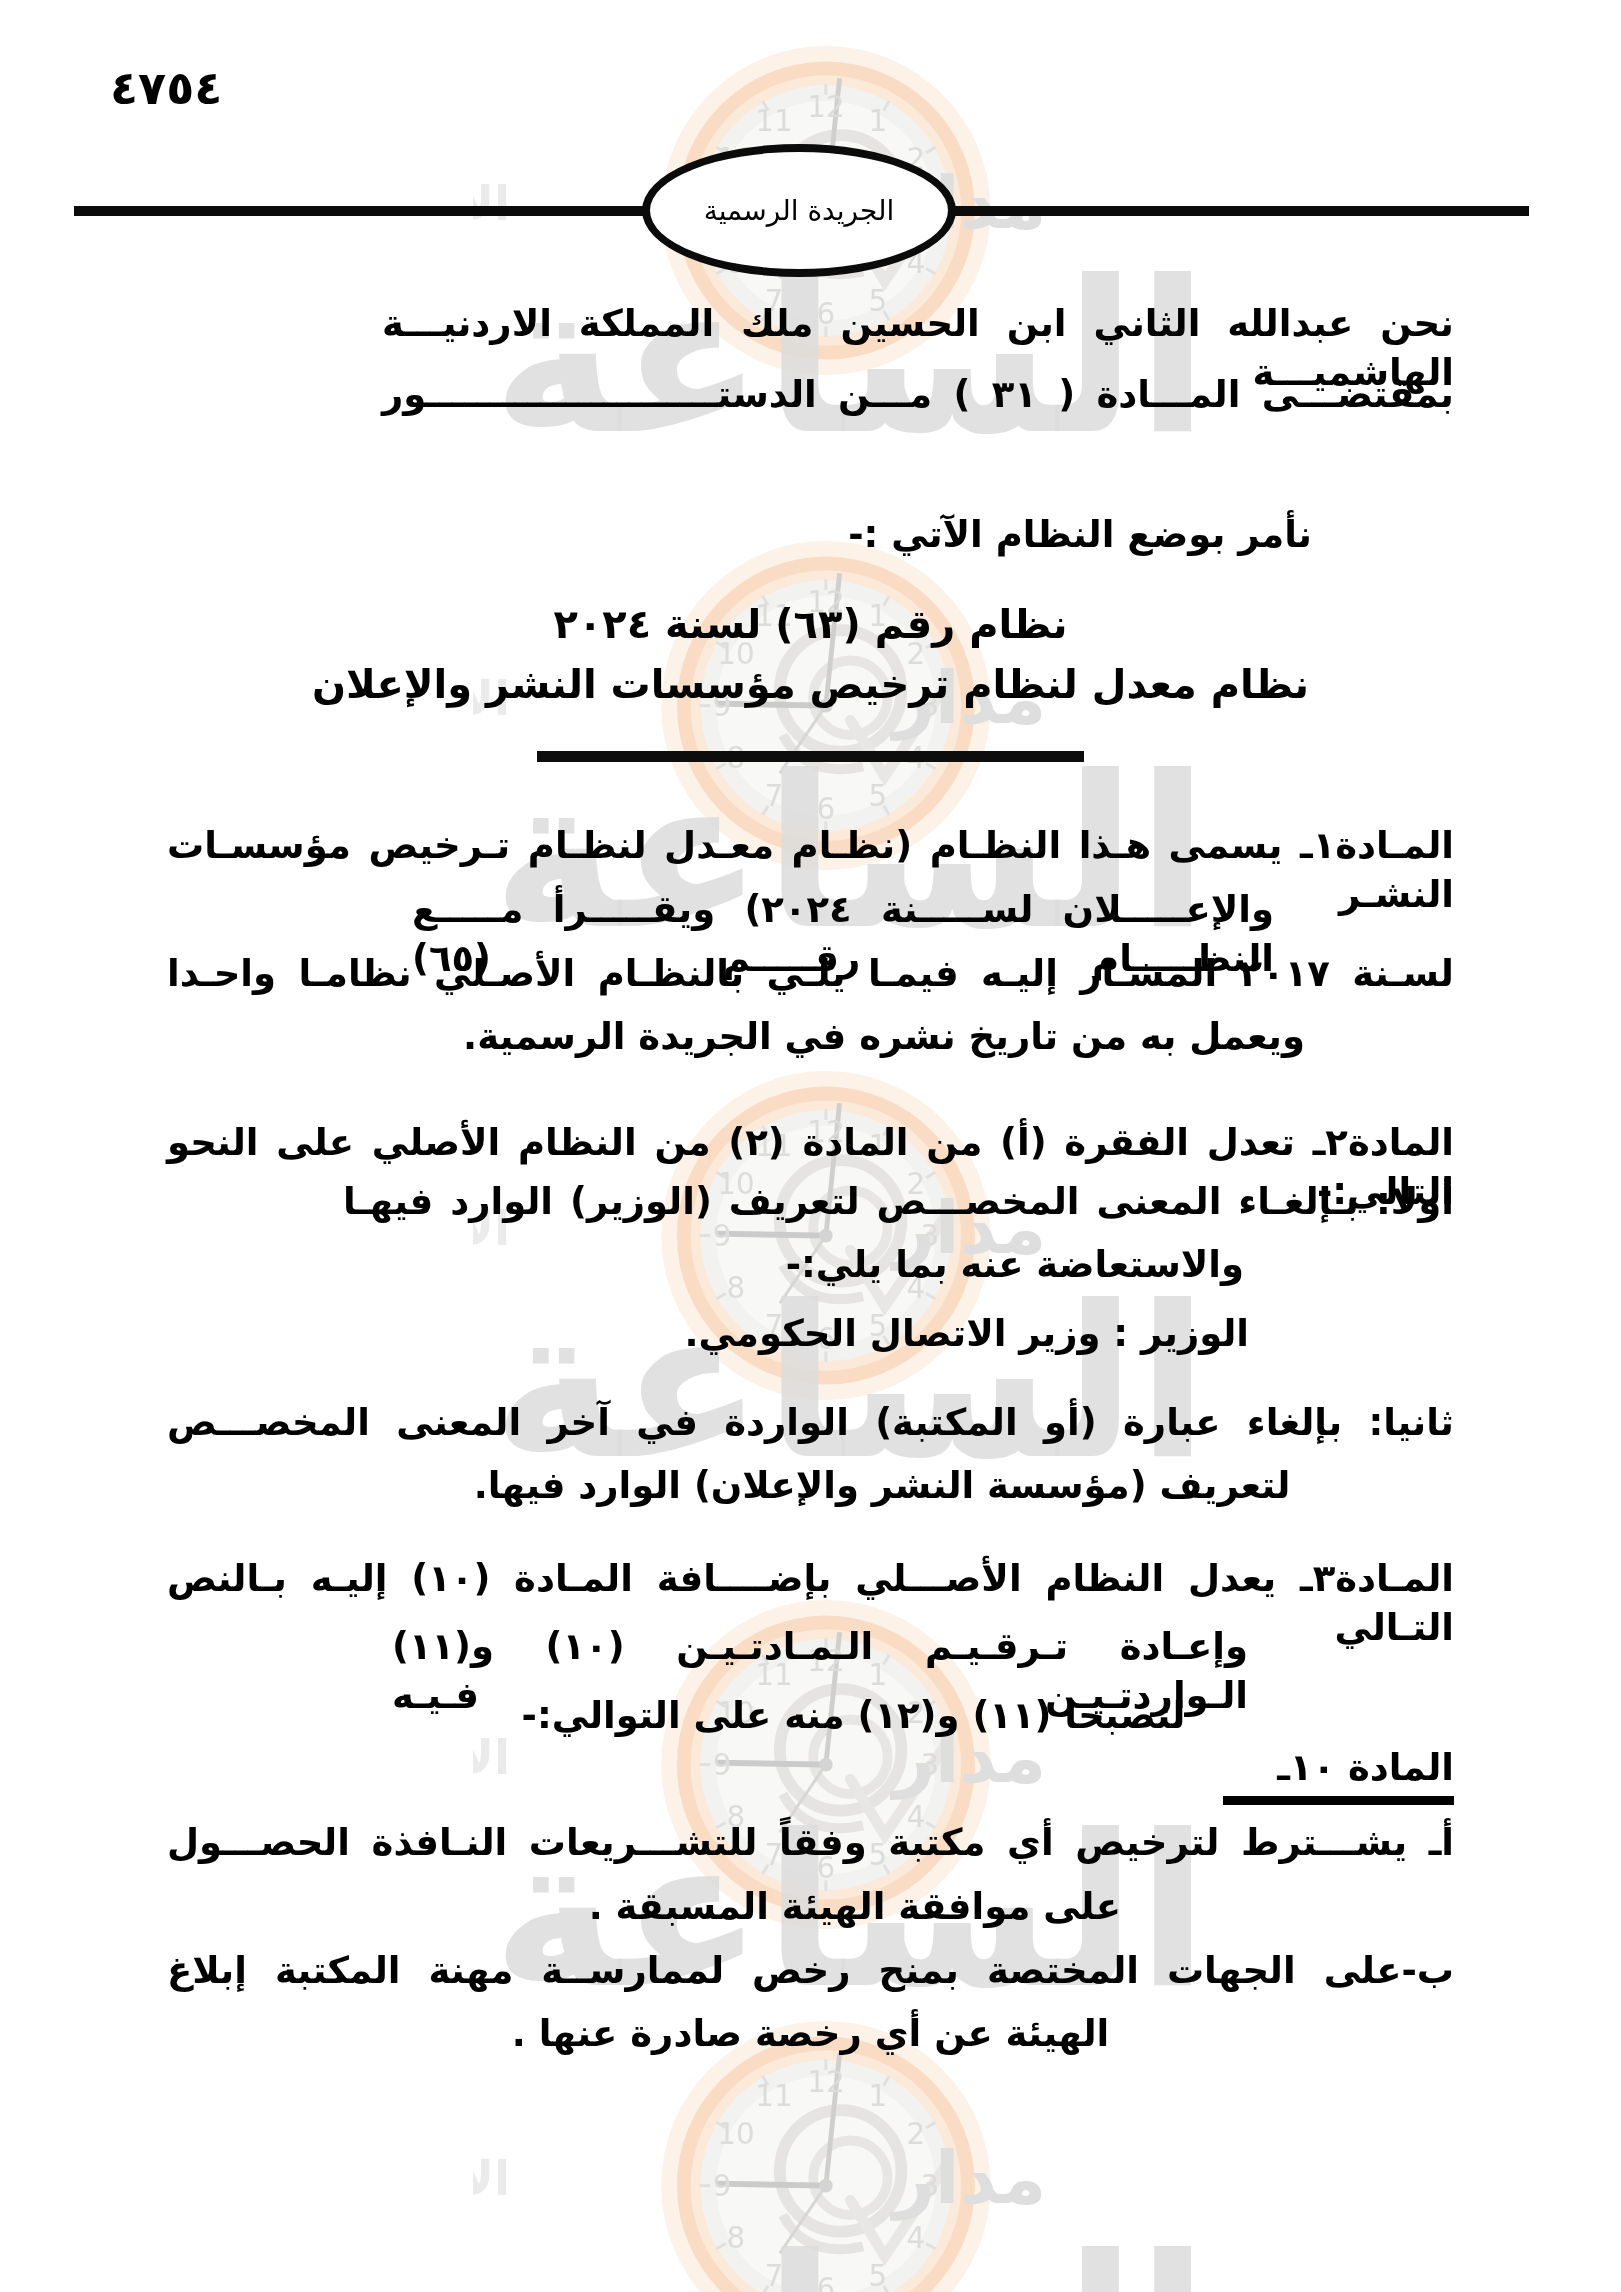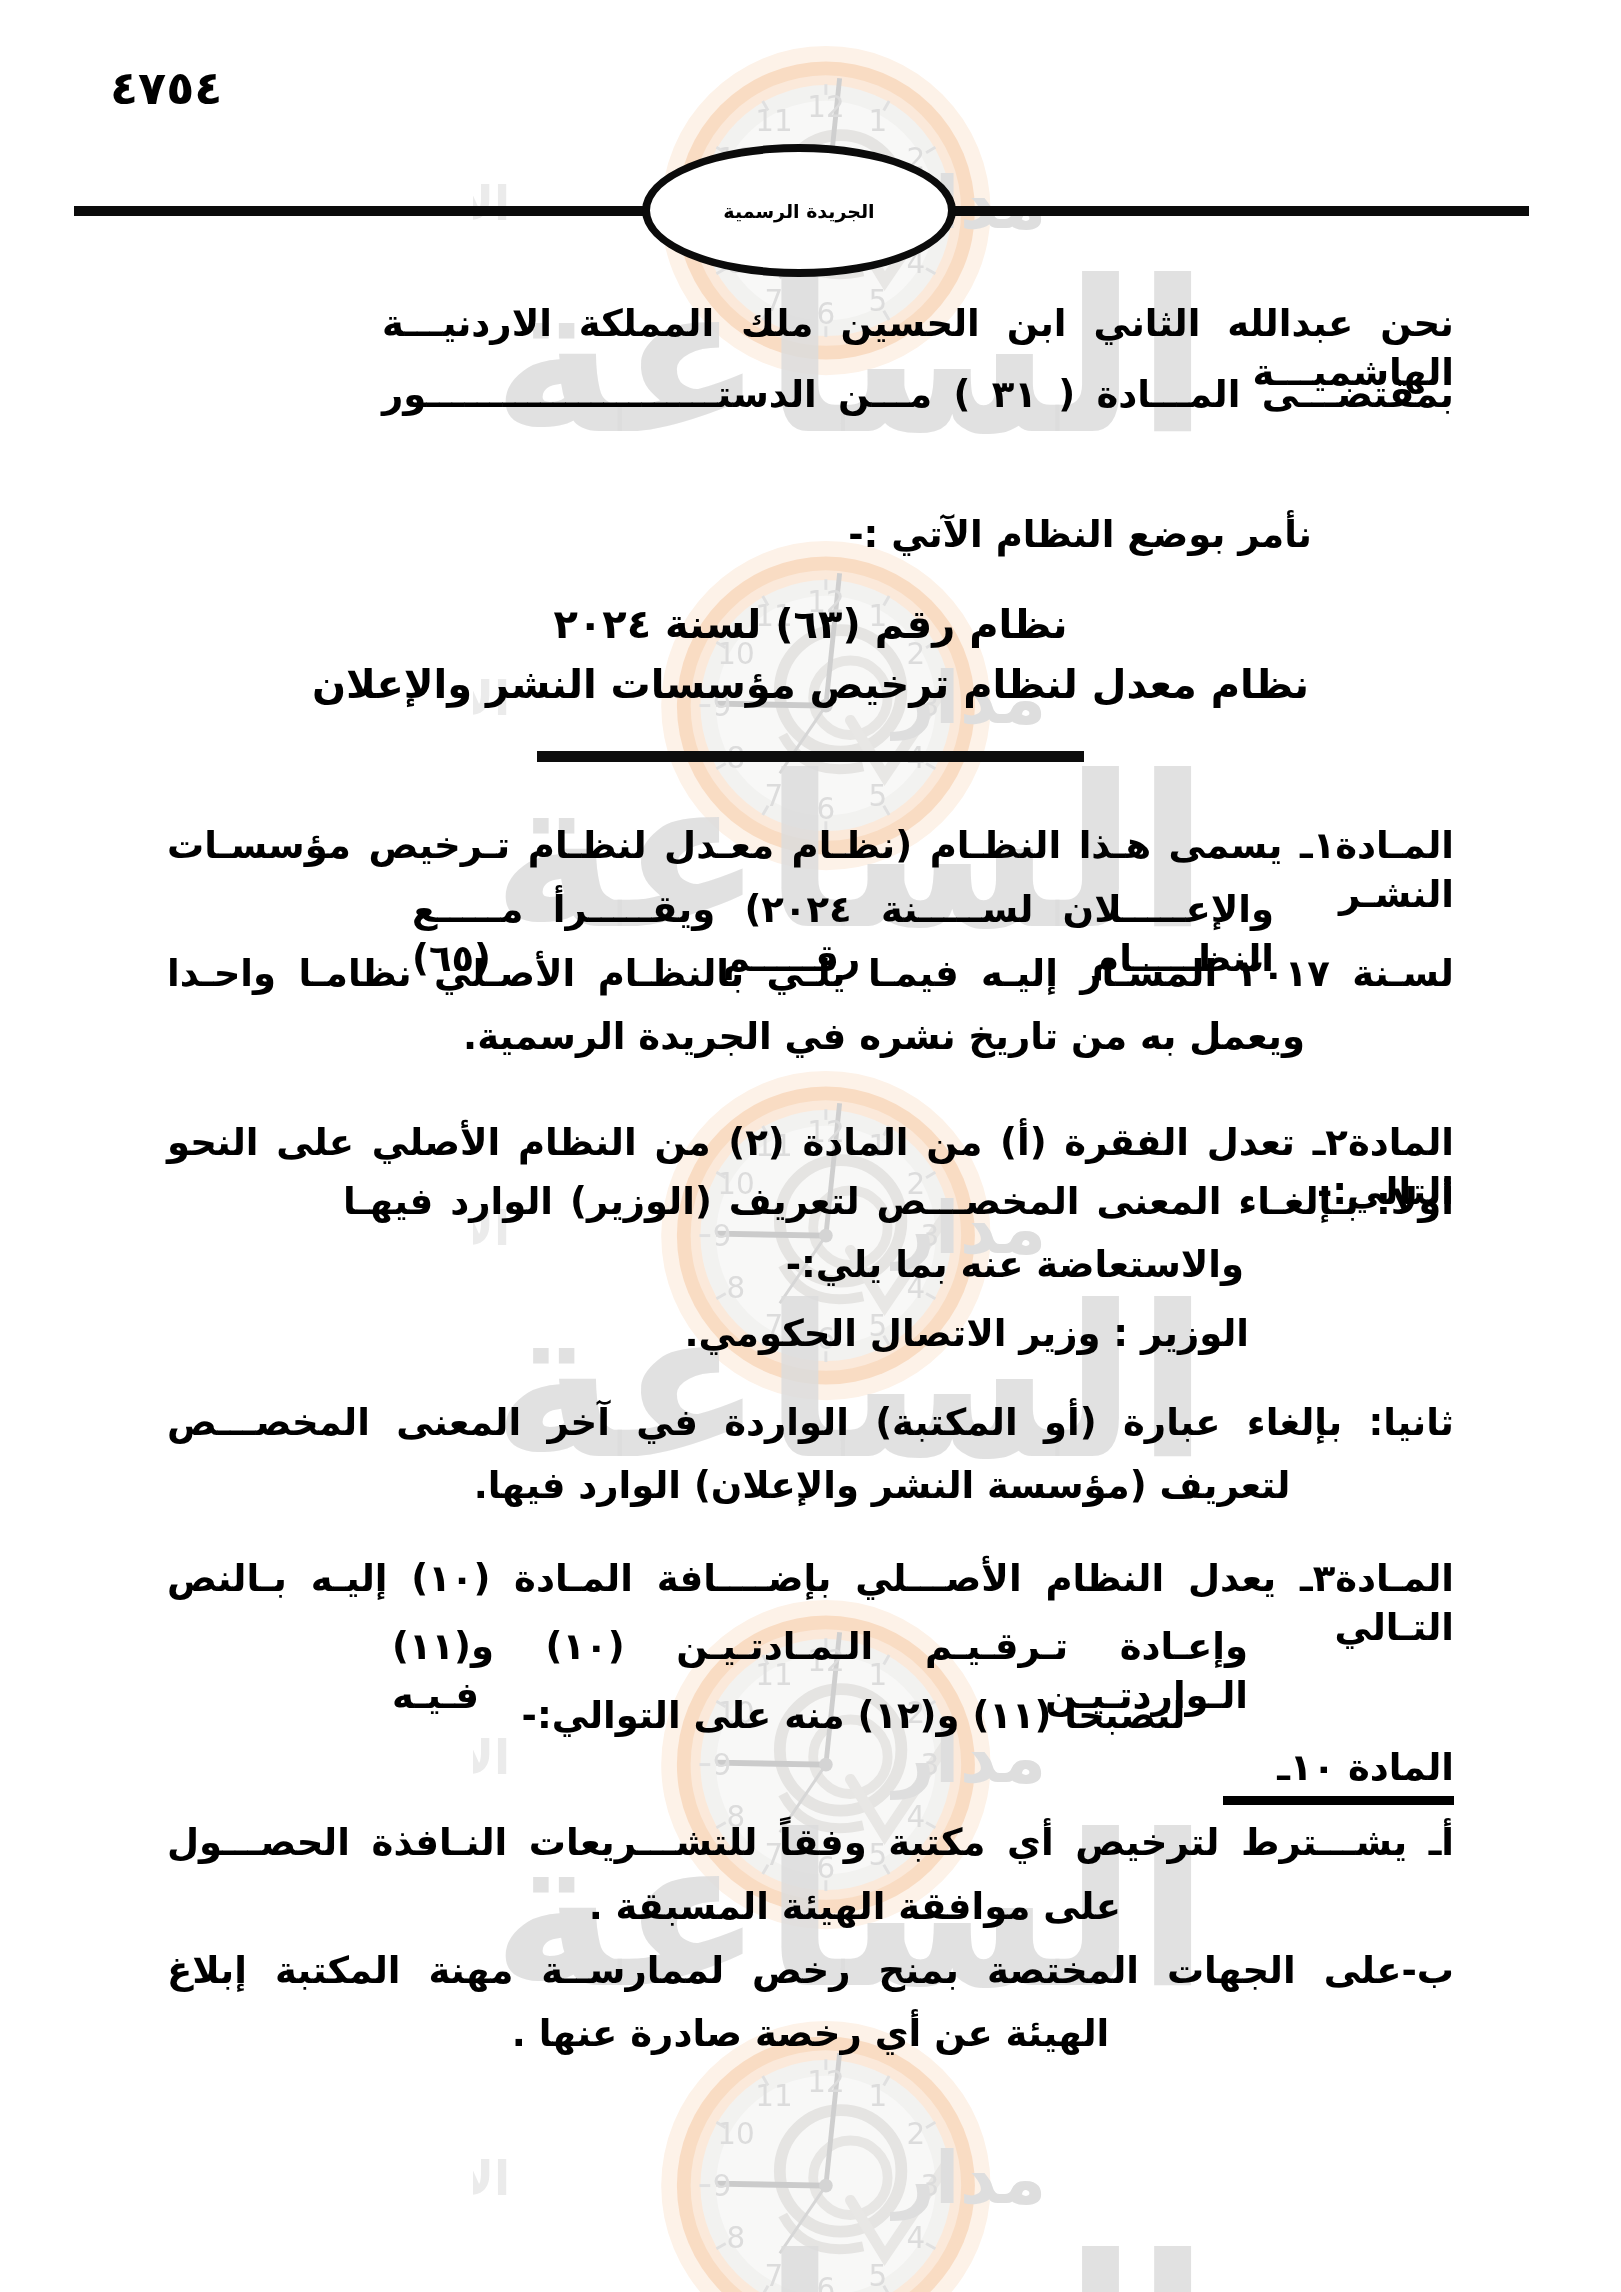--- a/index.html
+++ b/index.html
@@ -28,21 +28,21 @@
   .header-rule{
     position:absolute;top:206px;left:74px;right:92px;height:9.8px;
     background:#0b0b0b;
   }
   .gazette-oval{
     position:absolute;top:144px;left:642px;width:314px;height:133px;
     background:#ffffff;border:8.8px solid #0b0b0b;border-radius:50%;
     display:flex;align-items:center;justify-content:center;
     box-sizing:border-box;
   }
-  .gazette-oval span{font-size:19px;font-weight:bold;text-align:right;}
+  .gazette-oval span{font-size:28px;font-weight:normal;text-align:right;}
   .ln{
     position:absolute;left:167px;right:167px;
     font-size:37px;font-weight:bold;line-height:49px;
     white-space:nowrap;
   }
   .jl{ 
     white-space:normal;
     text-align:justify;
     -moz-text-align-last:justify;
     text-align-last:justify;

